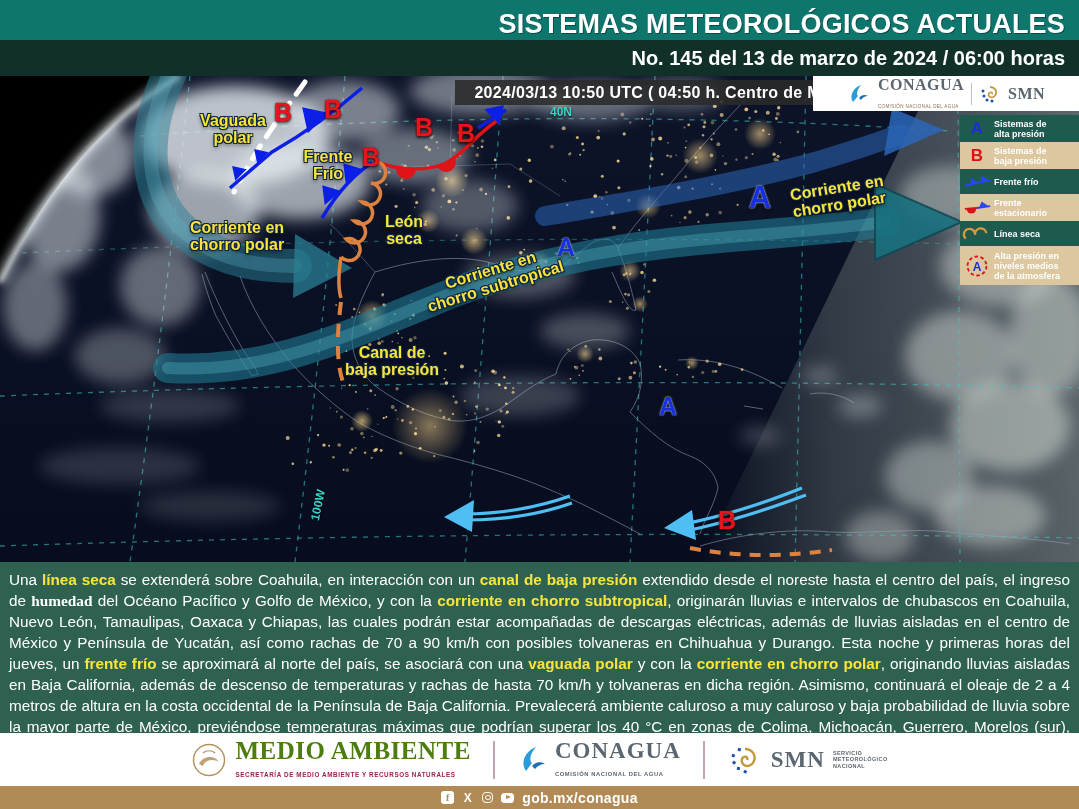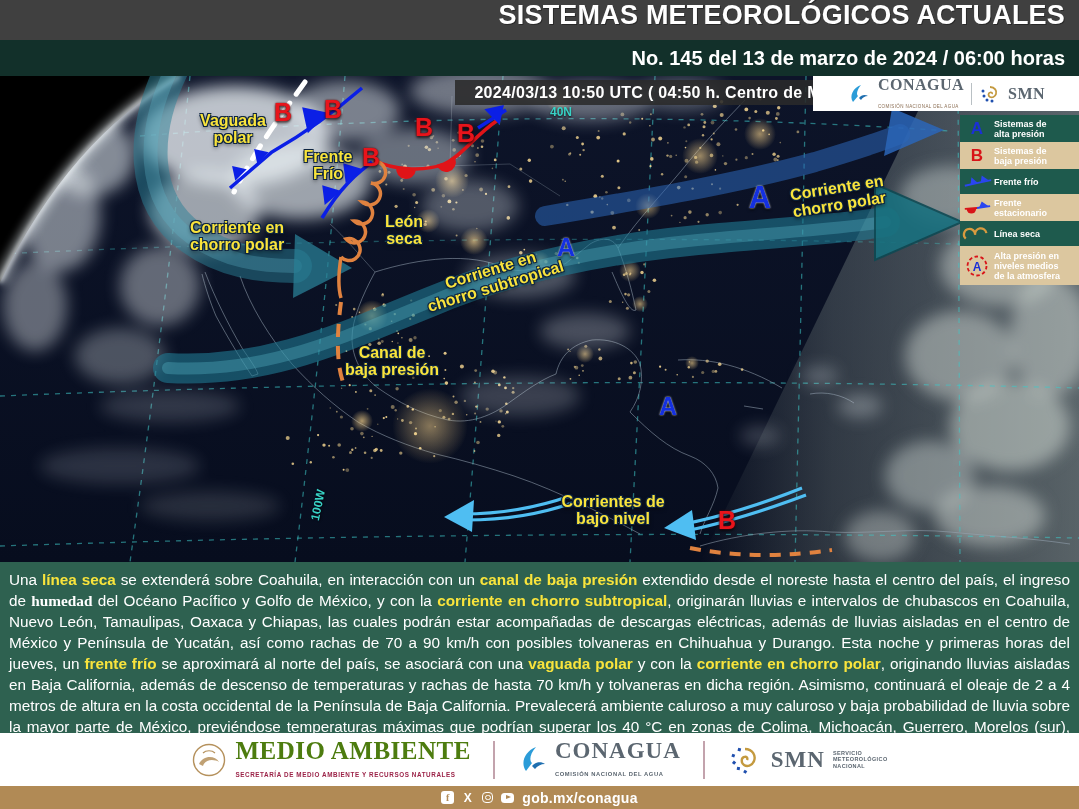--- a/index.html
+++ b/index.html
@@ -1,19 +1,19 @@
 <!DOCTYPE html>
 <html><head>
 <meta charset="utf-8">
 <style>
   html,body{margin:0;padding:0;background:#444;}
   .page{width:1079px;height:809px;margin:0 auto;position:relative;overflow:hidden;
         font-family:"Liberation Sans",sans-serif;background:#0a101f;}
   
-  .title-bar{height:40px;background:#404040;display:flex;align-items:flex-start;justify-content:flex-end;}
+  .title-bar{height:40px;background:#0f766e;display:flex;align-items:flex-end;justify-content:flex-end;}
   .title-bar h1{margin:0 14px 0 0;color:#fff;font-size:27px;font-weight:800;letter-spacing:.2px;
     text-shadow:1px 1px 0 rgba(0,0,0,.35);}
   .subtitle-bar{height:36px;background:#12302a;display:flex;align-items:center;justify-content:flex-end;}
   .subtitle-bar h2{margin:0 14px 0 12px;color:#fff;font-size:20px;font-weight:700;}
   
   .map{position:relative;height:486px;overflow:hidden;background:#0a101f;}
   .map svg.art{position:absolute;left:0;top:0;}
   .ts-bar{position:absolute;left:455px;top:4px;width:438px;height:25px;background:rgba(42,42,42,.88);
     color:#fff;font-size:16px;font-weight:600;text-align:center;line-height:25px;letter-spacing:.3px;}
   .logo-box{position:absolute;right:0;top:0;width:266px;height:35px;background:#fff;display:flex;
@@ -683,22 +683,20 @@
     <div class="ylab" style="left:404px;top:154px">León
 seca</div>
     <div class="ylab" style="left:237px;top:160px">Corriente en
 chorro polar</div>
     <div class="ylab r9" style="left:838px;top:120px">Corriente en
 chorro polar</div>
     <div class="ylab r17" style="left:493px;top:202px">Corriente en
 chorro subtropical</div>
     <div class="ylab" style="left:392px;top:285px">Canal de
 baja presión</div>
-    <div class="ylab" style="left:613px;top:434px">Corrientes de
-bajo nivel</div>
 
     <div class="glab" style="left:561px;top:36px">40N</div>
     <div class="glab rot" style="left:318px;top:429px">100W</div>
   </div>
 
   <div class="forecast">
     <span><span>Una </span><span class="seg-hl">línea seca</span><span> se extenderá sobre Coahuila, en interacción con un </span><span class="seg-hl">canal de baja presión</span><span> extendido desde el noreste hasta el centro del país, el ingreso de </span><span class="seg-b">humedad</span><span> del Océano Pacífico y Golfo de México, y con la </span><span class="seg-hl">corriente en chorro subtropical</span><span>, originarán lluvias e intervalos de chubascos en Coahuila, Nuevo León, Tamaulipas, Oaxaca y Chiapas, las cuales podrán estar acompañadas de descargas eléctricas, además de lluvias aisladas en el centro de México y Península de Yucatán, así como rachas de 70 a 90 km/h con posibles tolvaneras en Chihuahua y Durango. Esta noche y primeras horas del jueves, un </span><span class="seg-hl">frente frío</span><span> se aproximará al norte del país, se asociará con una </span><span class="seg-hl">vaguada polar</span><span> y con la </span><span class="seg-hl">corriente en chorro polar</span><span>, originando lluvias aisladas en Baja California, además de descenso de temperaturas y rachas de hasta 70 km/h y tolvaneras en dicha región. Asimismo, continuará el oleaje de 2 a 4 metros de altura en la costa occidental de la Península de Baja California. Prevalecerá ambiente caluroso a muy caluroso y baja probabilidad de lluvia sobre la mayor parte de México, previéndose temperaturas máximas que podrían superar los 40 °C en zonas de Colima, Michoacán, Guerrero, Morelos (sur), Oaxaca y Chiapas.</span></span>
   </div>
 
   <div class="footer">

